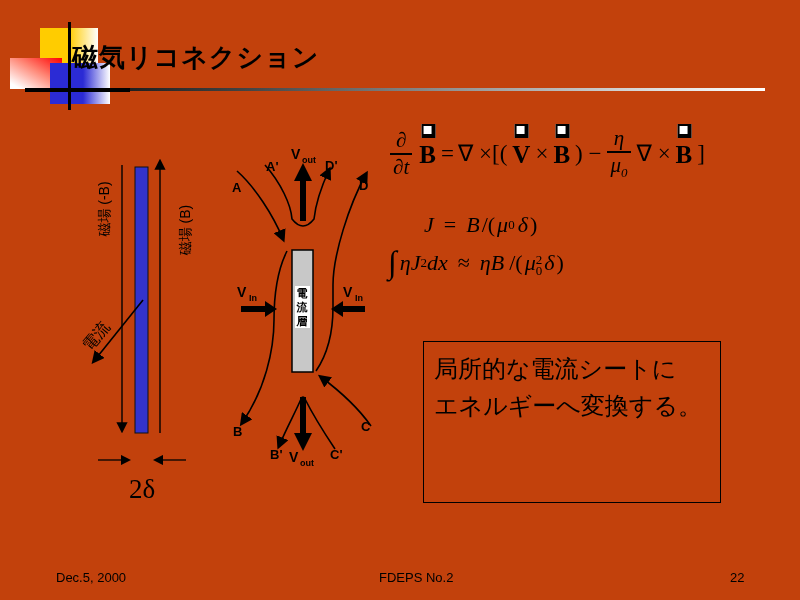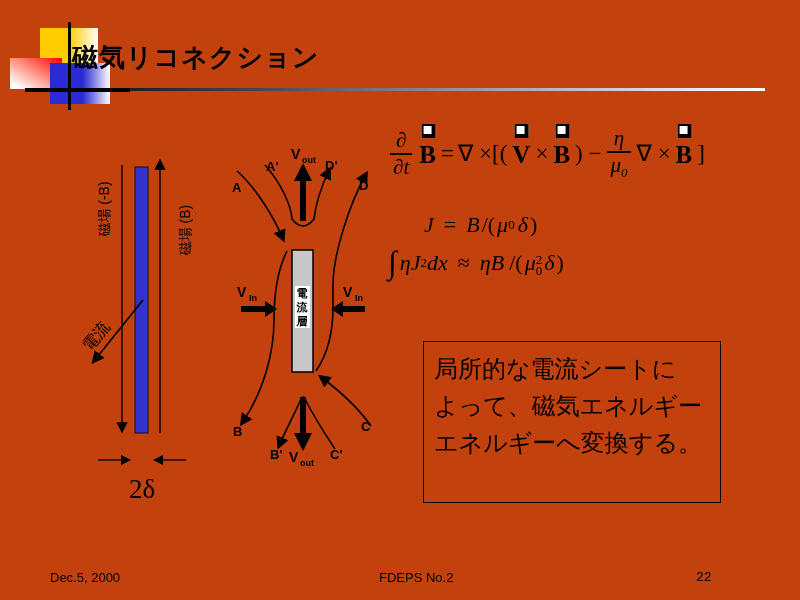--- a/index.html
+++ b/index.html
@@ -36,23 +36,23 @@
   .op{margin:0 2px;}
   sub{font-size:13px;}
   sup{font-size:13px;}
   .intg{font-size:32px;margin-right:3px;}
   .stack{display:inline-flex;flex-direction:column;align-items:center;font-size:13px;line-height:11px;transform:translateY(2px);}
   
   #note{position:absolute;left:423px;top:301px;width:298px;height:162px;box-sizing:border-box;
     border:1.5px solid #000;padding:8px 10px;font-size:24px;line-height:37px;margin-top:40px;}
   
   .foot{position:absolute;top:570px;font-size:13px;}
-  #foot-date{left:50px;}
+  #foot-date{left:56px;}
   #foot-series{left:379px;}
-  #foot-page{left:696px;font-family:Liberation Mono, monospace;}
+  #foot-page{left:730px;}
 </style>
 </head>
 <body>
 
 <div id="slide">
 
   <div class="sq" id="sq-yellow"></div>
   <div class="sq" id="sq-red"></div>
   <div class="sq" id="sq-blue"></div>
   <div id="rule"></div>
@@ -176,21 +176,20 @@
     <span class="stack">
       <span>2</span>
       <span>0</span>
     </span>
     <span class="it" style="margin-left:2px">δ</span>
     <span class="op">)</span>
   </div>
 
   <div id="note">
     <div>局所的な電流シートに</div>
-    <div>よって、磁気エネルギー</div>
     <div>エネルギーへ変換する。</div>
   </div>
 
   <div class="foot" id="foot-date">Dec.5, 2000</div>
   <div class="foot" id="foot-series">FDEPS No.2</div>
   <div class="foot" id="foot-page">22</div>
 
 </div>
 
 </body></html>

